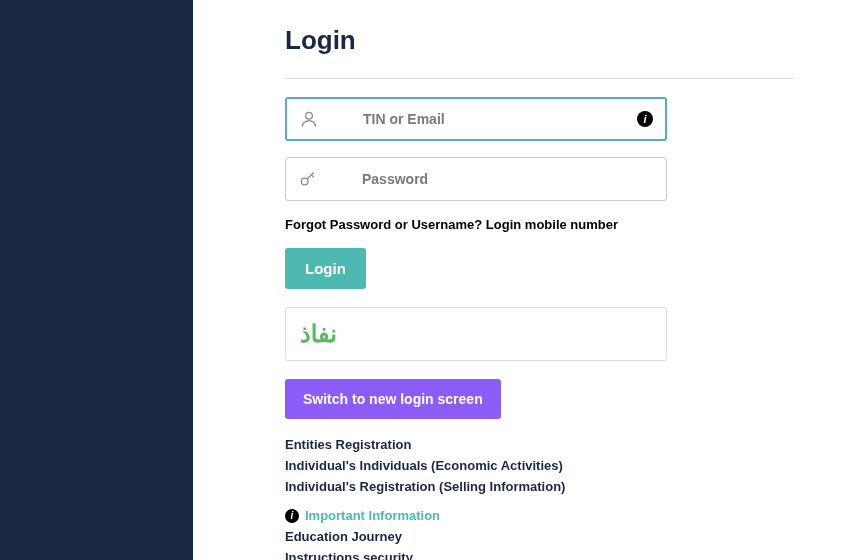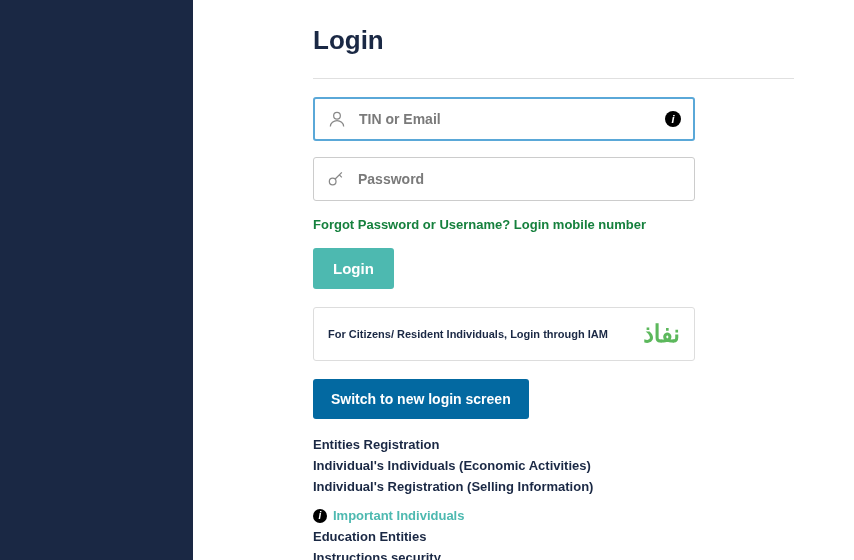--- a/index.html
+++ b/index.html
@@ -12,21 +12,21 @@
       overflow: hidden;
     }
     .sidebar {
       width: 193px;
       background: #1a2844;
       height: 100%;
       flex-shrink: 0;
     }
     .main {
       flex: 1;
-      padding: 25px 60px 20px 120px;
+      padding: 25px 60px 20px 92px;
     }
     .page-title {
       font-size: 26px;
       font-weight: bold;
       color: #1a2844;
       margin-bottom: 22px;
     }
     .separator {
       height: 1px;
       background: #e0e0e0;
@@ -35,20 +35,21 @@
     .input-field {
       width: 382px;
       height: 44px;
       border: 1px solid #ccc;
       border-radius: 3px;
       display: flex;
       align-items: center;
       padding: 0 12px;
       margin-bottom: 16px;
       position: relative;
+      gap: 32px;
     }
     .input-field.active {
       border: 2px solid #5aa8d8;
     }
     .input-field .icon {
       width: 20px;
       height: 20px;
       margin-right: 12px;
       display: flex;
       align-items: center;
@@ -79,21 +80,21 @@
       font-weight: bold;
       font-style: italic;
     }
     .help-links {
       font-size: 13px;
       font-weight: bold;
       color: #1a2844;
       margin-bottom: 16px;
     }
     .help-links a {
-      color: #15803d;
+      color: #000000;
       text-decoration: none;
       cursor: pointer;
     }
     .btn-login {
       background: #4db9b0;
       color: #fff;
       border: none;
       padding: 12px 20px;
       font-size: 15px;
       font-weight: bold;
@@ -117,21 +118,21 @@
       font-weight: bold;
       color: #1a2844;
     }
     .nafath-logo {
       font-size: 24px;
       font-weight: bold;
       color: #5cb85c;
       direction: rtl;
     }
     .btn-switch {
-      background: #0369a1;
+      background: #8b5cf6;
       color: #fff;
       border: none;
       padding: 12px 18px;
       font-size: 14px;
       font-weight: bold;
       border-radius: 3px;
       cursor: pointer;
       margin-bottom: 18px;
     }
     .link-list {
@@ -199,31 +200,30 @@
 
   <div class="help-links">
     <a>Forgot Password or Username?</a>
     <span> </span>
     <a>Login mobile number</a>
   </div>
 
   <button class="btn-login">Login</button>
 
   <div class="iam-box">
-    <span class="iam-text">For Citizens/ Resident Individuals, Login through IAM</span>
     <span class="nafath-logo">نفاذ</span>
   </div>
 
   <button class="btn-switch">Switch to new login screen</button>
 
   <ul class="link-list">
     <li>Entities Registration</li>
     <li>Individual's Individuals (Economic Activities)</li>
     <li>Individual's Registration (Selling Information)</li>
     <li class="with-icon teal">
       <span class="small-info-icon">i</span>
-      <span>Important Individuals</span>
+      <span>Important Information</span>
     </li>
-    <li>Education Entities</li>
+    <li>Education Journey</li>
     <li>Instructions security</li>
 
   </ul>
 </div>
 
 </body></html>

